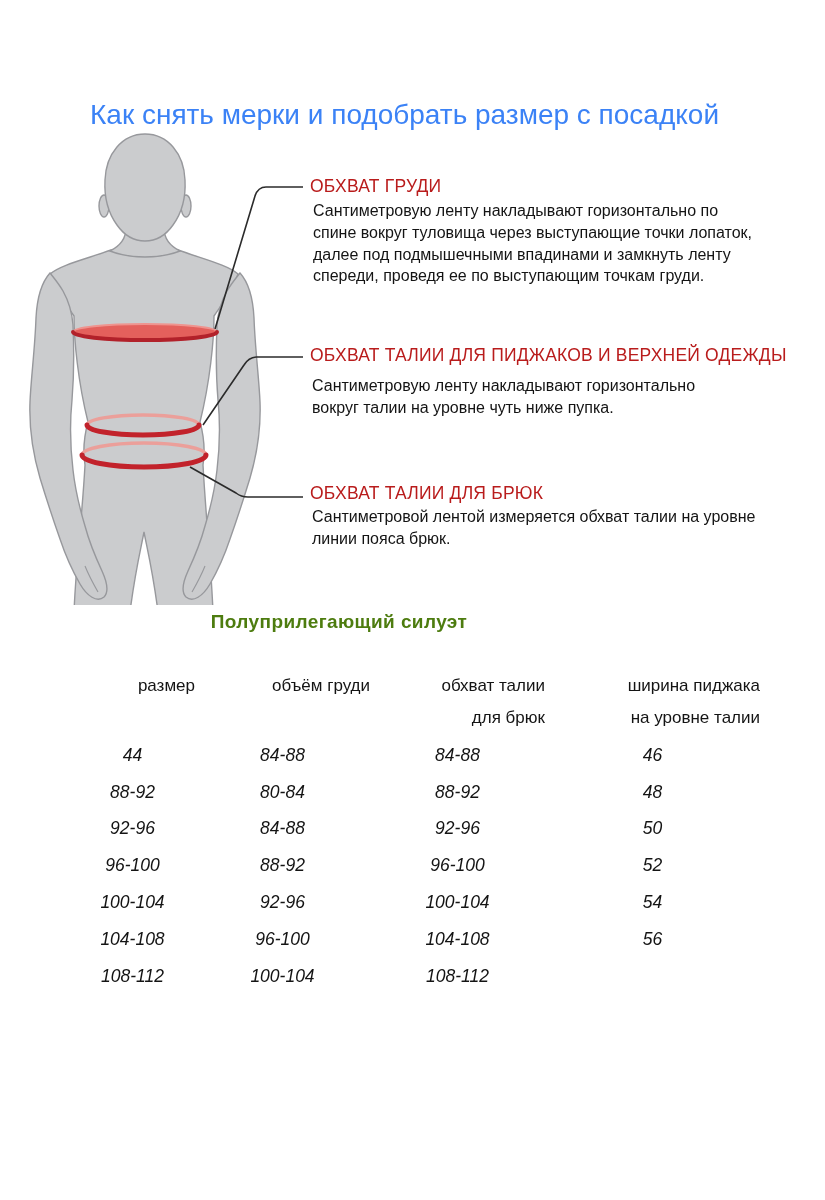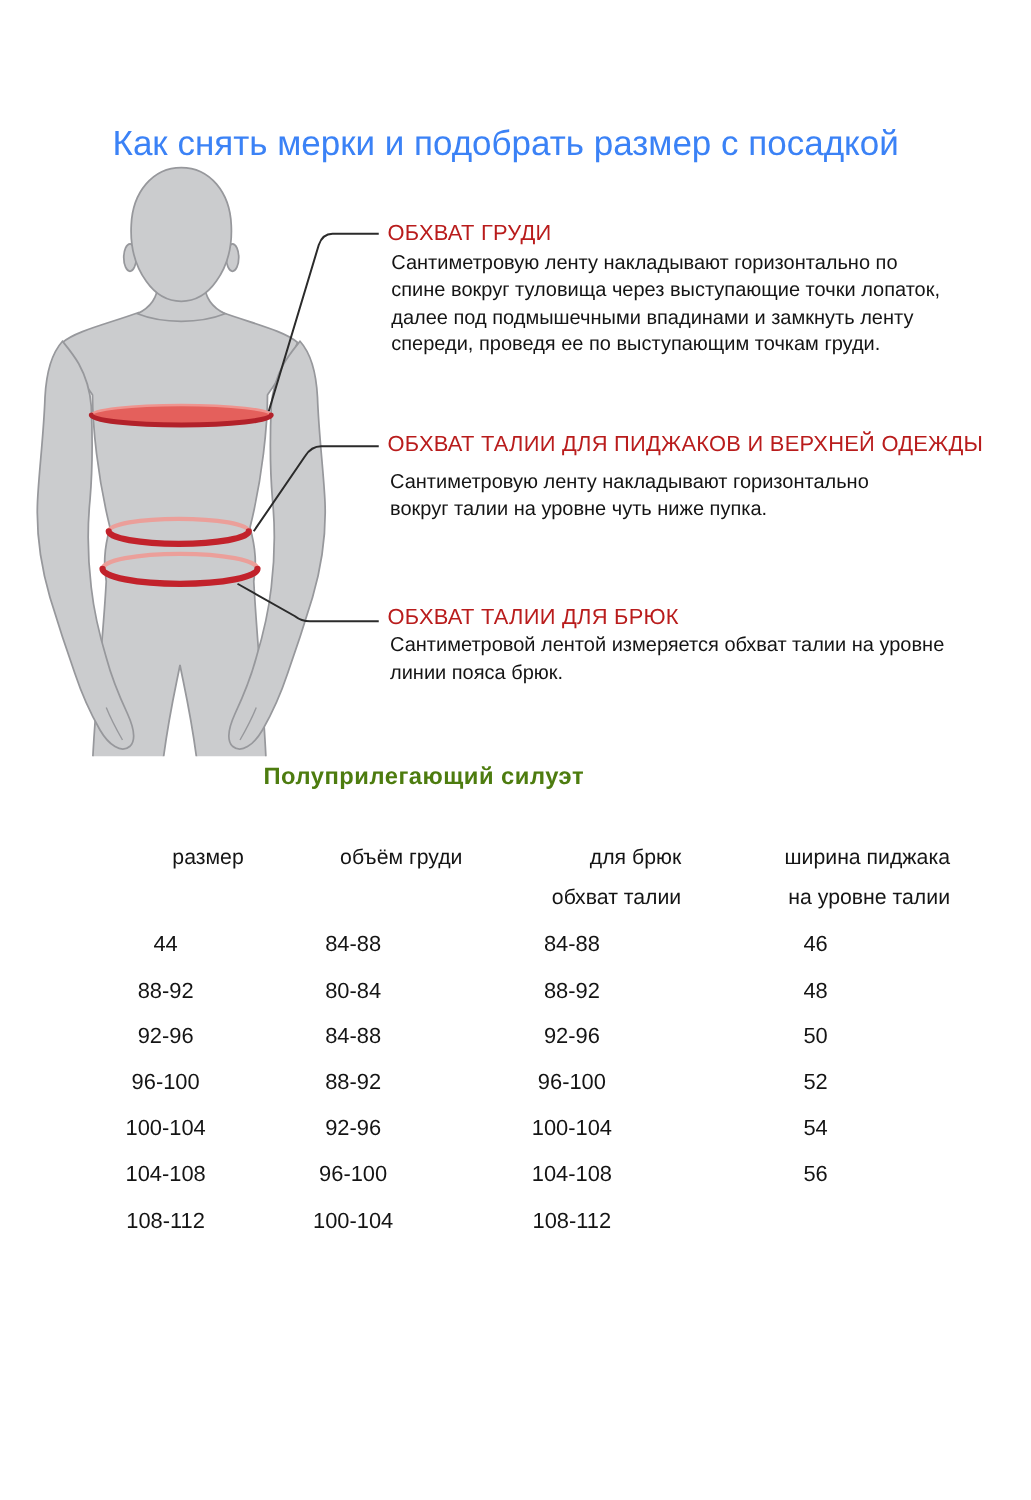--- a/index.html
+++ b/index.html
@@ -34,21 +34,21 @@
     position:absolute;left:70px;top:670px;width:690px;display:grid;
     grid-template-columns:125px 175px 175px 215px;font-size:17px;color:#141414;
   }
   .th{text-align:right;}
   .th div{height:32px;line-height:32px;}
   .tbody{
     position:absolute;left:70px;top:737px;width:690px;display:grid;
     grid-template-columns:125px 175px 175px 215px;grid-auto-rows:36.8px;
     font-size:17.5px;color:#141414;
   }
-  .td{display:flex;align-items:center;justify-content:center;}
+  .td{display:flex;align-items:center;justify-content:center;font-style:italic;}
 </style>
 </head>
 <body style="background: rgb(255, 255, 255);">
 
 <h1 class="page-title">Как снять мерки и подобрать размер с посадкой</h1>
 
 <svg class="figure-wrap" viewBox="0 0 305 485" aria-hidden="true">
 
   <path class="body-shape" d="M111,130 C86,139 60,145 50,154 C56,172 66,184 74,196 C74,220 78,262 88,302
        C83,320 83,332 85,345 C82,400 76,442 74,492 L130,492 C135,452 141,428 144,412
@@ -123,22 +123,22 @@
 <div class="thead">
   <div class="th">
     <div>размер</div>
     <div></div>
   </div>
   <div class="th">
     <div>объём груди</div>
     <div></div>
   </div>
   <div class="th">
+    <div>обхват талии</div>
     <div>для брюк</div>
-    <div>обхват талии</div>
   </div>
   <div class="th">
     <div>ширина пиджака</div>
     <div>на уровне талии</div>
   </div>
 </div>
 
 <div class="tbody">
   <div class="td">44</div>
   <div class="td">84-88</div>

